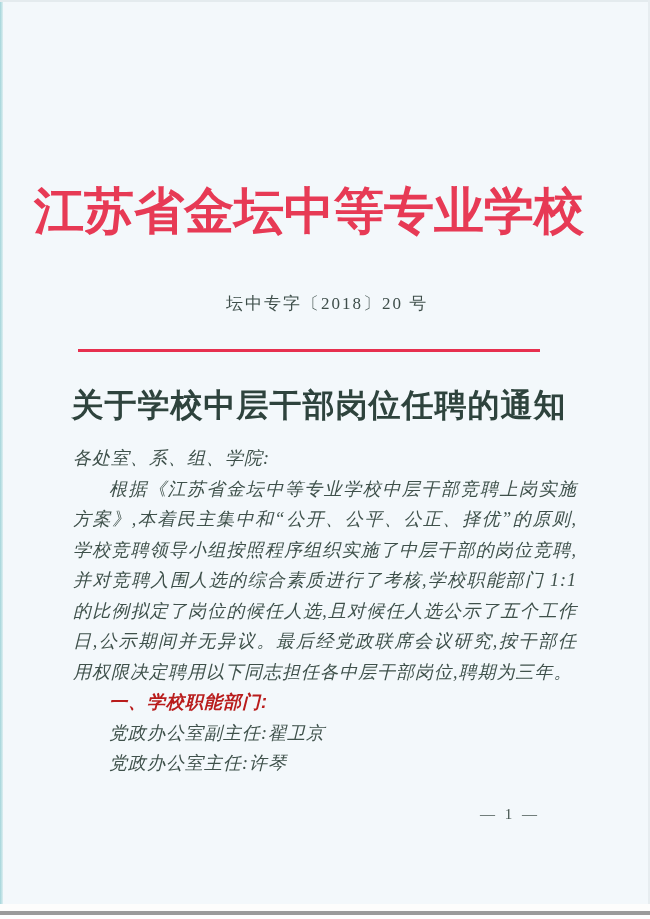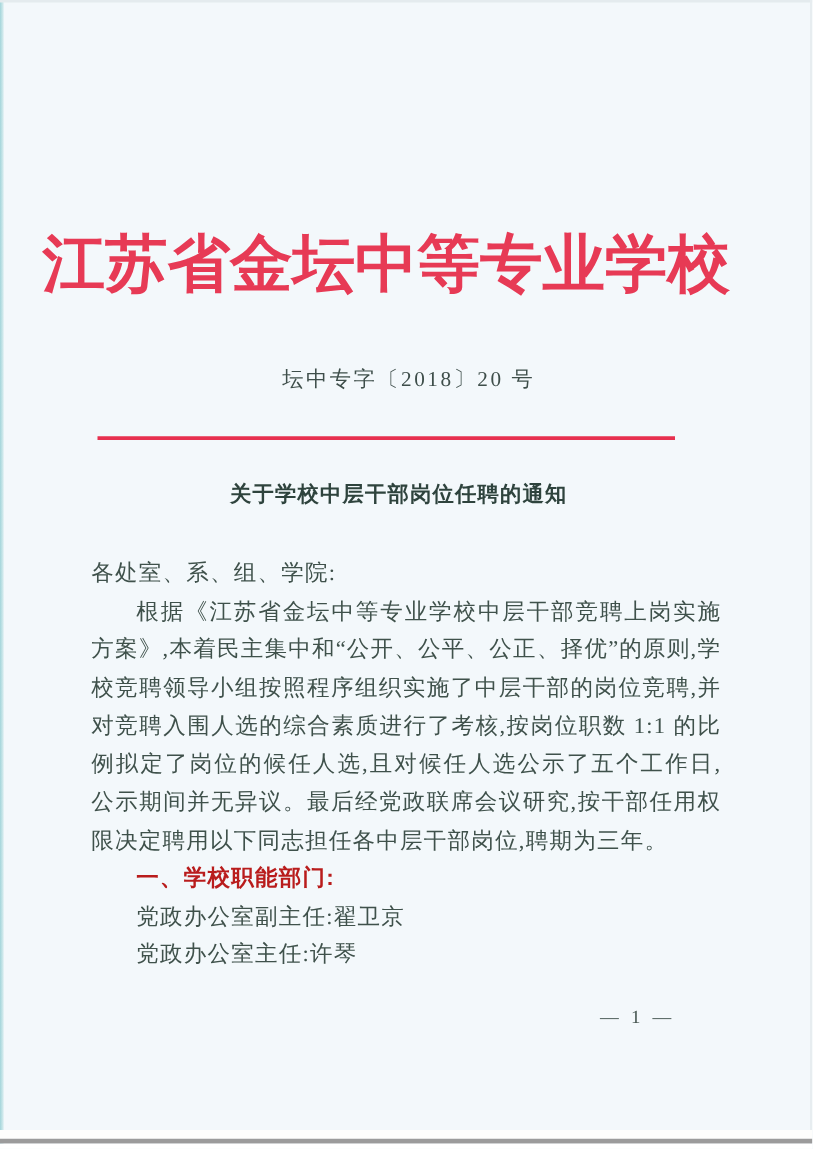--- a/index.html
+++ b/index.html
@@ -58,34 +58,34 @@
   }
   .red-line {
     position: absolute; top: 349px; left: 78px; width: 462px; height: 3px;
     background: #e7304f;
   }
   .notice-title {
     position: absolute; top: 384px; left: 0; right: 12px;
     text-align: center;
     font-family: "Liberation Sans", sans-serif;
     font-weight: bold;
-    font-size: 17px;
+    font-size: 32px;
     color: #2e433d;
     letter-spacing: 1px;
     white-space: nowrap;
   }
   .body-block {
     position: absolute; top: 443px; left: 73px; width: 504px;
     font-size: 18px;
     line-height: 30.5px;
     color: #3f514b;
     letter-spacing: 1px;
     text-align: justify;
   }
-  .body-block p { margin: 0; }
+  .body-block p { margin: 0; font-style: italic; }
   .indent { text-indent: 2em; }
   .section-heading {
     font-family: "Liberation Sans", sans-serif;
     font-weight: bold;
     color: #b91c1c;
     text-indent: 2em;
   }
   .page-number {
     position: absolute; top: 806px; left: 480px;
     font-size: 15px;
@@ -109,21 +109,21 @@
   <div class="school-title">江苏省金坛中等专业学校</div>
 
   <div class="doc-number">坛中专字〔2018〕20 号</div>
 
   <div class="red-line"></div>
 
   <div class="notice-title">关于学校中层干部岗位任聘的通知</div>
 
   <div class="body-block">
     <p class="salutation">各处室、系、组、学院:</p>
-    <p class="indent">根据《江苏省金坛中等专业学校中层干部竞聘上岗实施方案》,本着民主集中和“公开、公平、公正、择优”的原则,学校竞聘领导小组按照程序组织实施了中层干部的岗位竞聘,并对竞聘入围人选的综合素质进行了考核,按岗位职数 1:1 的比例拟定了岗位的候任人选,且对候任人选公示了五个工作日,公示期间并无异议。最后经党政联席会议研究,按干部任用权限决定聘用以下同志担任各中层干部岗位,聘期为三年。</p>
+    <p class="indent">根据《江苏省金坛中等专业学校中层干部竞聘上岗实施方案》,本着民主集中和“公开、公平、公正、择优”的原则,学校竞聘领导小组按照程序组织实施了中层干部的岗位竞聘,并对竞聘入围人选的综合素质进行了考核,学校职能部门 1:1 的比例拟定了岗位的候任人选,且对候任人选公示了五个工作日,公示期间并无异议。最后经党政联席会议研究,按干部任用权限决定聘用以下同志担任各中层干部岗位,聘期为三年。</p>
     <p class="section-heading">一、学校职能部门:</p>
     <p class="indent">党政办公室副主任:翟卫京</p>
     <p class="indent">党政办公室主任:许琴</p>
   </div>
 
   <div class="page-number">— 1 —</div>
 
 </div>
 
 </body></html>

